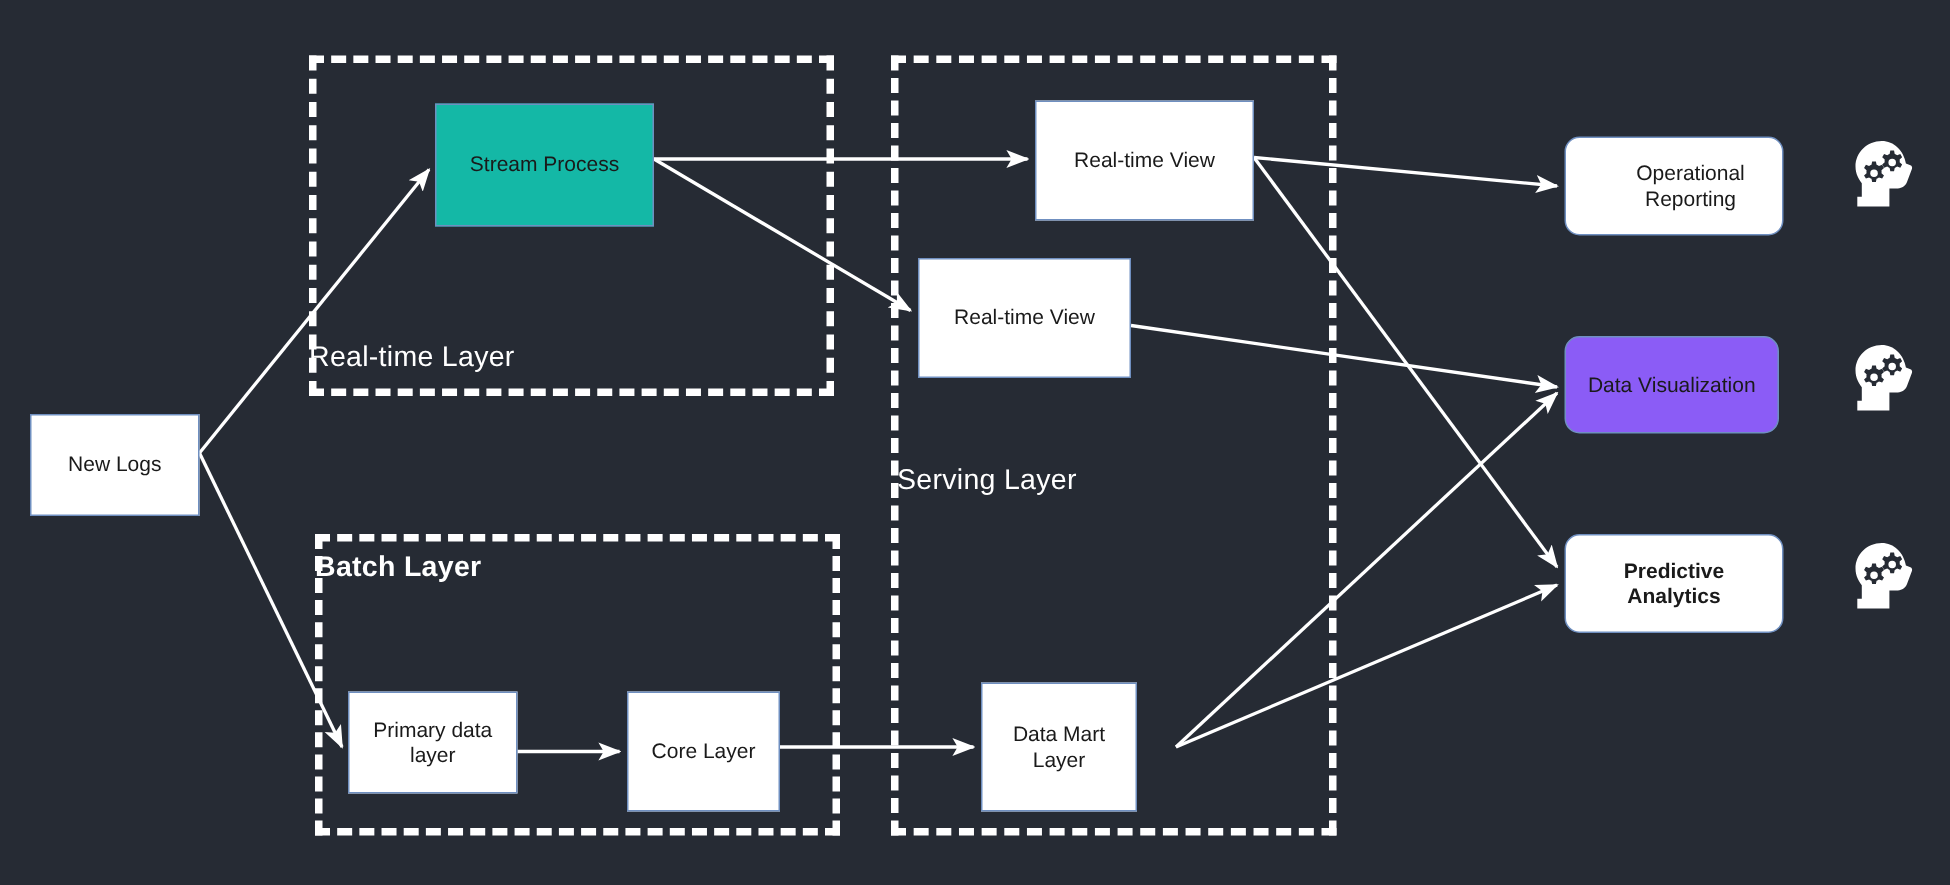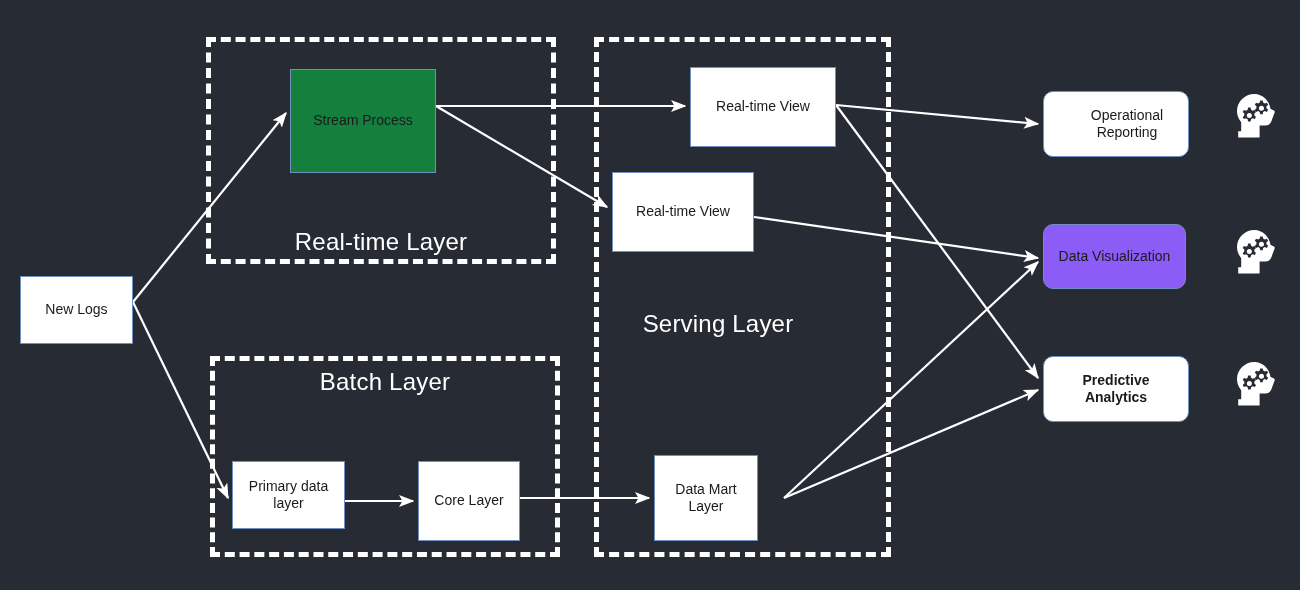--- a/index.html
+++ b/index.html
@@ -26,24 +26,24 @@
     pointer-events: none;
   }
   .group-box {
     position: absolute;
     border: 5px dashed #ffffff;
     box-sizing: border-box;
   }
   .group-label {
     position: absolute;
     color: #ffffff;
-    font-size: 24px;
+    font-size: 19px;
     letter-spacing: .2px;
     white-space: nowrap;
-    text-align: center;
+    text-align: left;
   }
   .node {
     position: absolute;
     background: #ffffff;
     border: 1px solid #6f8fc0;
     box-sizing: border-box;
     display: flex;
     align-items: center;
     justify-content: center;
     color: #1a1a1a;
@@ -65,21 +65,21 @@
 <body>
 
 <div id="canvas">
 
   <div id="groups-layer">
       <div class="group-box" style="left: 206px; top: 37px; width: 350px; height: 227px; border-color: rgb(255, 255, 255);"></div>
       <div class="group-label" style="left: 206px; top: 228px; width: 350px;">Real-time Layer</div>
       <div class="group-box" style="left: 594px; top: 37px; width: 297px; height: 520px; border-color: rgb(255, 255, 255);"></div>
       <div class="group-label" style="left: 598px; top: 310px; width: 240px;">Serving Layer</div>
       <div class="group-box" style="left: 210px; top: 356px; width: 350px; height: 201px; border-color: rgb(255, 255, 255);"></div>
-      <div class="group-label" style="left: 210px; top: 368px; width: 350px;">Batch Layer</div>
+      <div class="group-label" style="left: 210px; top: 368px; width: 350px; font-weight: bold;">Batch Layer</div>
     </div>
 
   <svg class="edges" viewBox="0 0 1300 590">
     <defs>
       <marker id="arrowhead" markerWidth="7" markerHeight="7" refX="6.4" refY="3" orient="auto" markerUnits="strokeWidth">
         <path d="M0,0.25 L7,3 L0,5.75 L1.6,3 Z" fill="#ffffff"></path>
       </marker>
     </defs>
     <g id="edges-group">
         <path d="M133,302 L286,113" fill="none" stroke="#ffffff" stroke-width="2.2" marker-end="url(#arrowhead)"></path>
@@ -91,21 +91,21 @@
         <path d="M836,105 L1038,124" fill="none" stroke="#ffffff" stroke-width="2.2" marker-end="url(#arrowhead)"></path>
         <path d="M836,105 L1038,378" fill="none" stroke="#ffffff" stroke-width="2.2" marker-end="url(#arrowhead)"></path>
         <path d="M754,217 L1038,258" fill="none" stroke="#ffffff" stroke-width="2.2" marker-end="url(#arrowhead)"></path>
         <path d="M784,498 L1038,262" fill="none" stroke="#ffffff" stroke-width="2.2" marker-end="url(#arrowhead)"></path>
         <path d="M784,498 L1038,390" fill="none" stroke="#ffffff" stroke-width="2.2" marker-end="url(#arrowhead)"></path>
       </g>
   </svg>
 
   <div id="nodes-layer">
       <div class="node" style="left: 20px; top: 276px; width: 113px; height: 68px; background: rgb(255, 255, 255); border-color: rgb(111, 143, 192);">New Logs</div>
-      <div class="node" style="left: 290px; top: 69px; width: 146px; height: 104px; background: #15803d; border-color: rgb(111, 143, 192);">Stream Process</div>
+      <div class="node" style="left: 290px; top: 69px; width: 146px; height: 82px; background: #14b8a6; border-color: rgb(111, 143, 192);">Stream Process</div>
       <div class="node" style="left: 690px; top: 67px; width: 146px; height: 80px; background: rgb(255, 255, 255); border-color: rgb(111, 143, 192);">Real-time View</div>
       <div class="node" style="left: 612px; top: 172px; width: 142px; height: 80px; background: rgb(255, 255, 255); border-color: rgb(111, 143, 192);">Real-time View</div>
       <div class="node" style="left: 232px; top: 461px; width: 113px; height: 68px; background: rgb(255, 255, 255); border-color: rgb(111, 143, 192);">Primary data layer</div>
       <div class="node" style="left: 418px; top: 461px; width: 102px; height: 80px; background: rgb(255, 255, 255); border-color: rgb(111, 143, 192);">Core Layer</div>
       <div class="node" style="left: 654px; top: 455px; width: 104px; height: 86px; background: rgb(255, 255, 255); border-color: rgb(111, 143, 192);">Data Mart Layer</div>
       <div class="node rounded" style="left: 1043px; top: 91px; width: 146px; height: 66px; background: rgb(255, 255, 255); border-color: rgb(111, 143, 192); padding-left: 28px;">Operational Reporting</div>
       <div class="node rounded" style="left: 1043px; top: 224px; width: 143px; height: 65px; background: #8b5cf6; border-color: rgb(111, 143, 192);">Data Visualization</div>
       <div class="node rounded" style="left: 1043px; top: 356px; width: 146px; height: 66px; background: rgb(255, 255, 255); border-color: rgb(111, 143, 192); font-weight: bold;">Predictive Analytics</div>
     </div>
 

